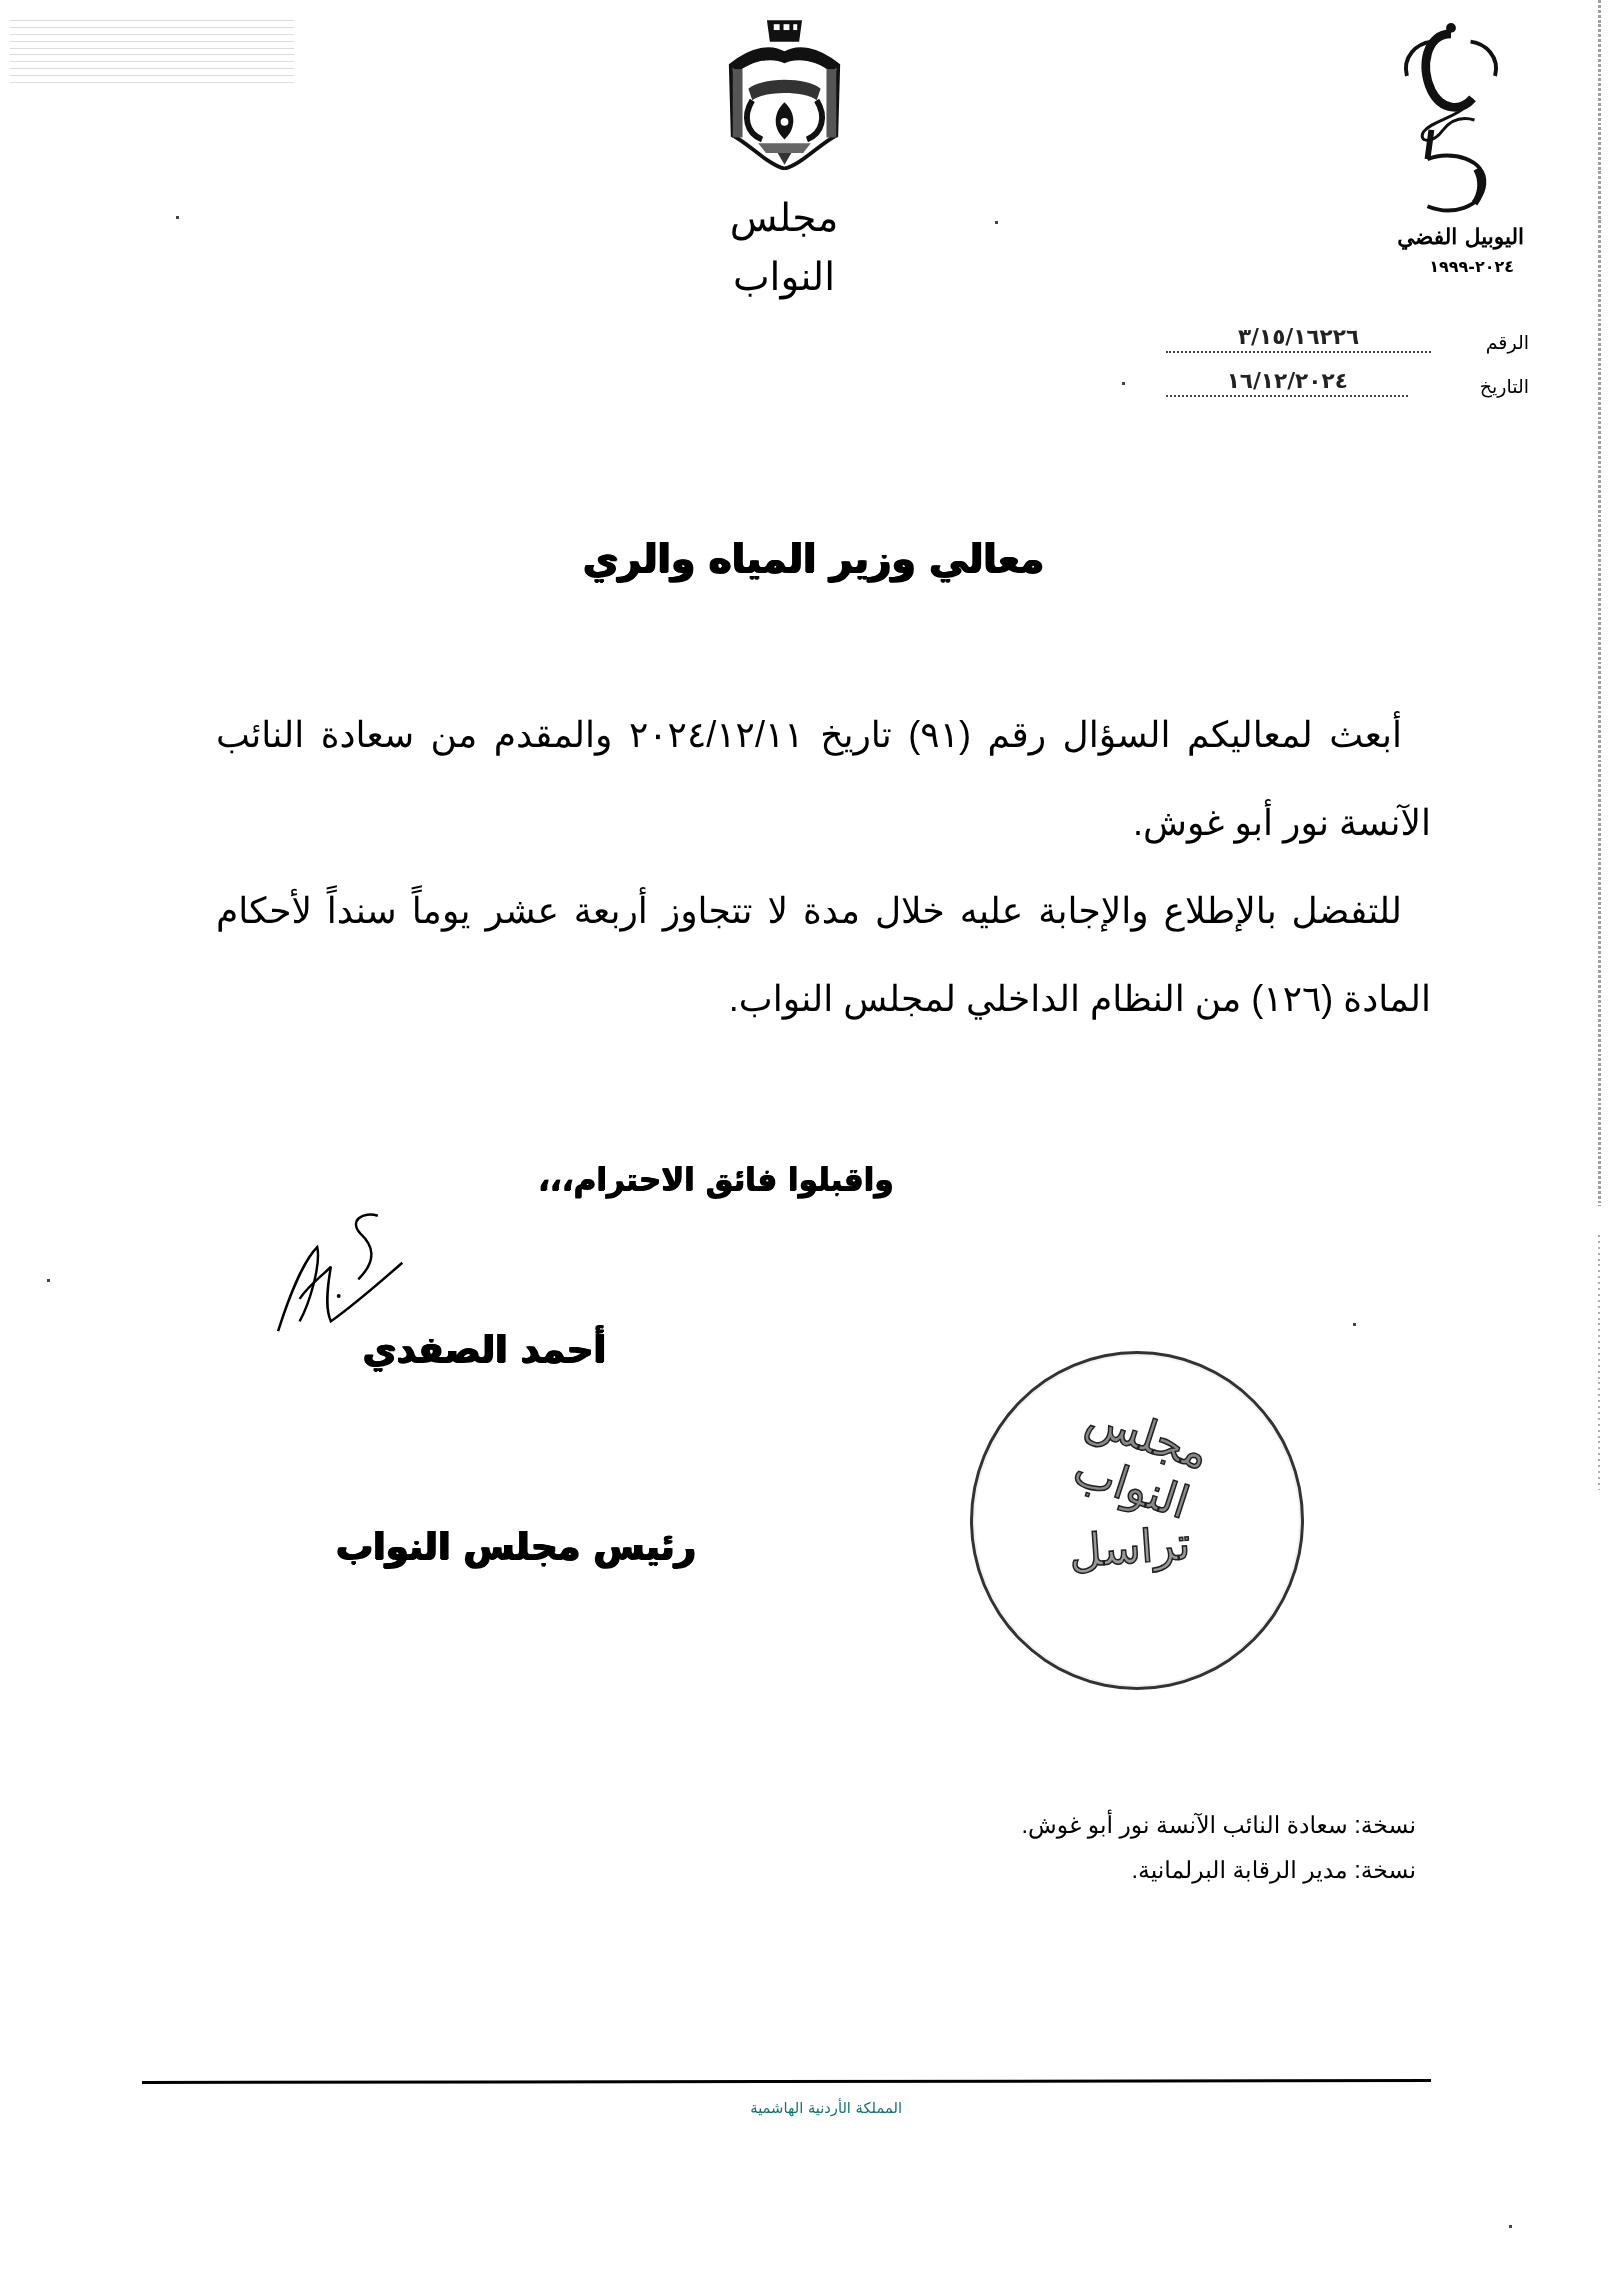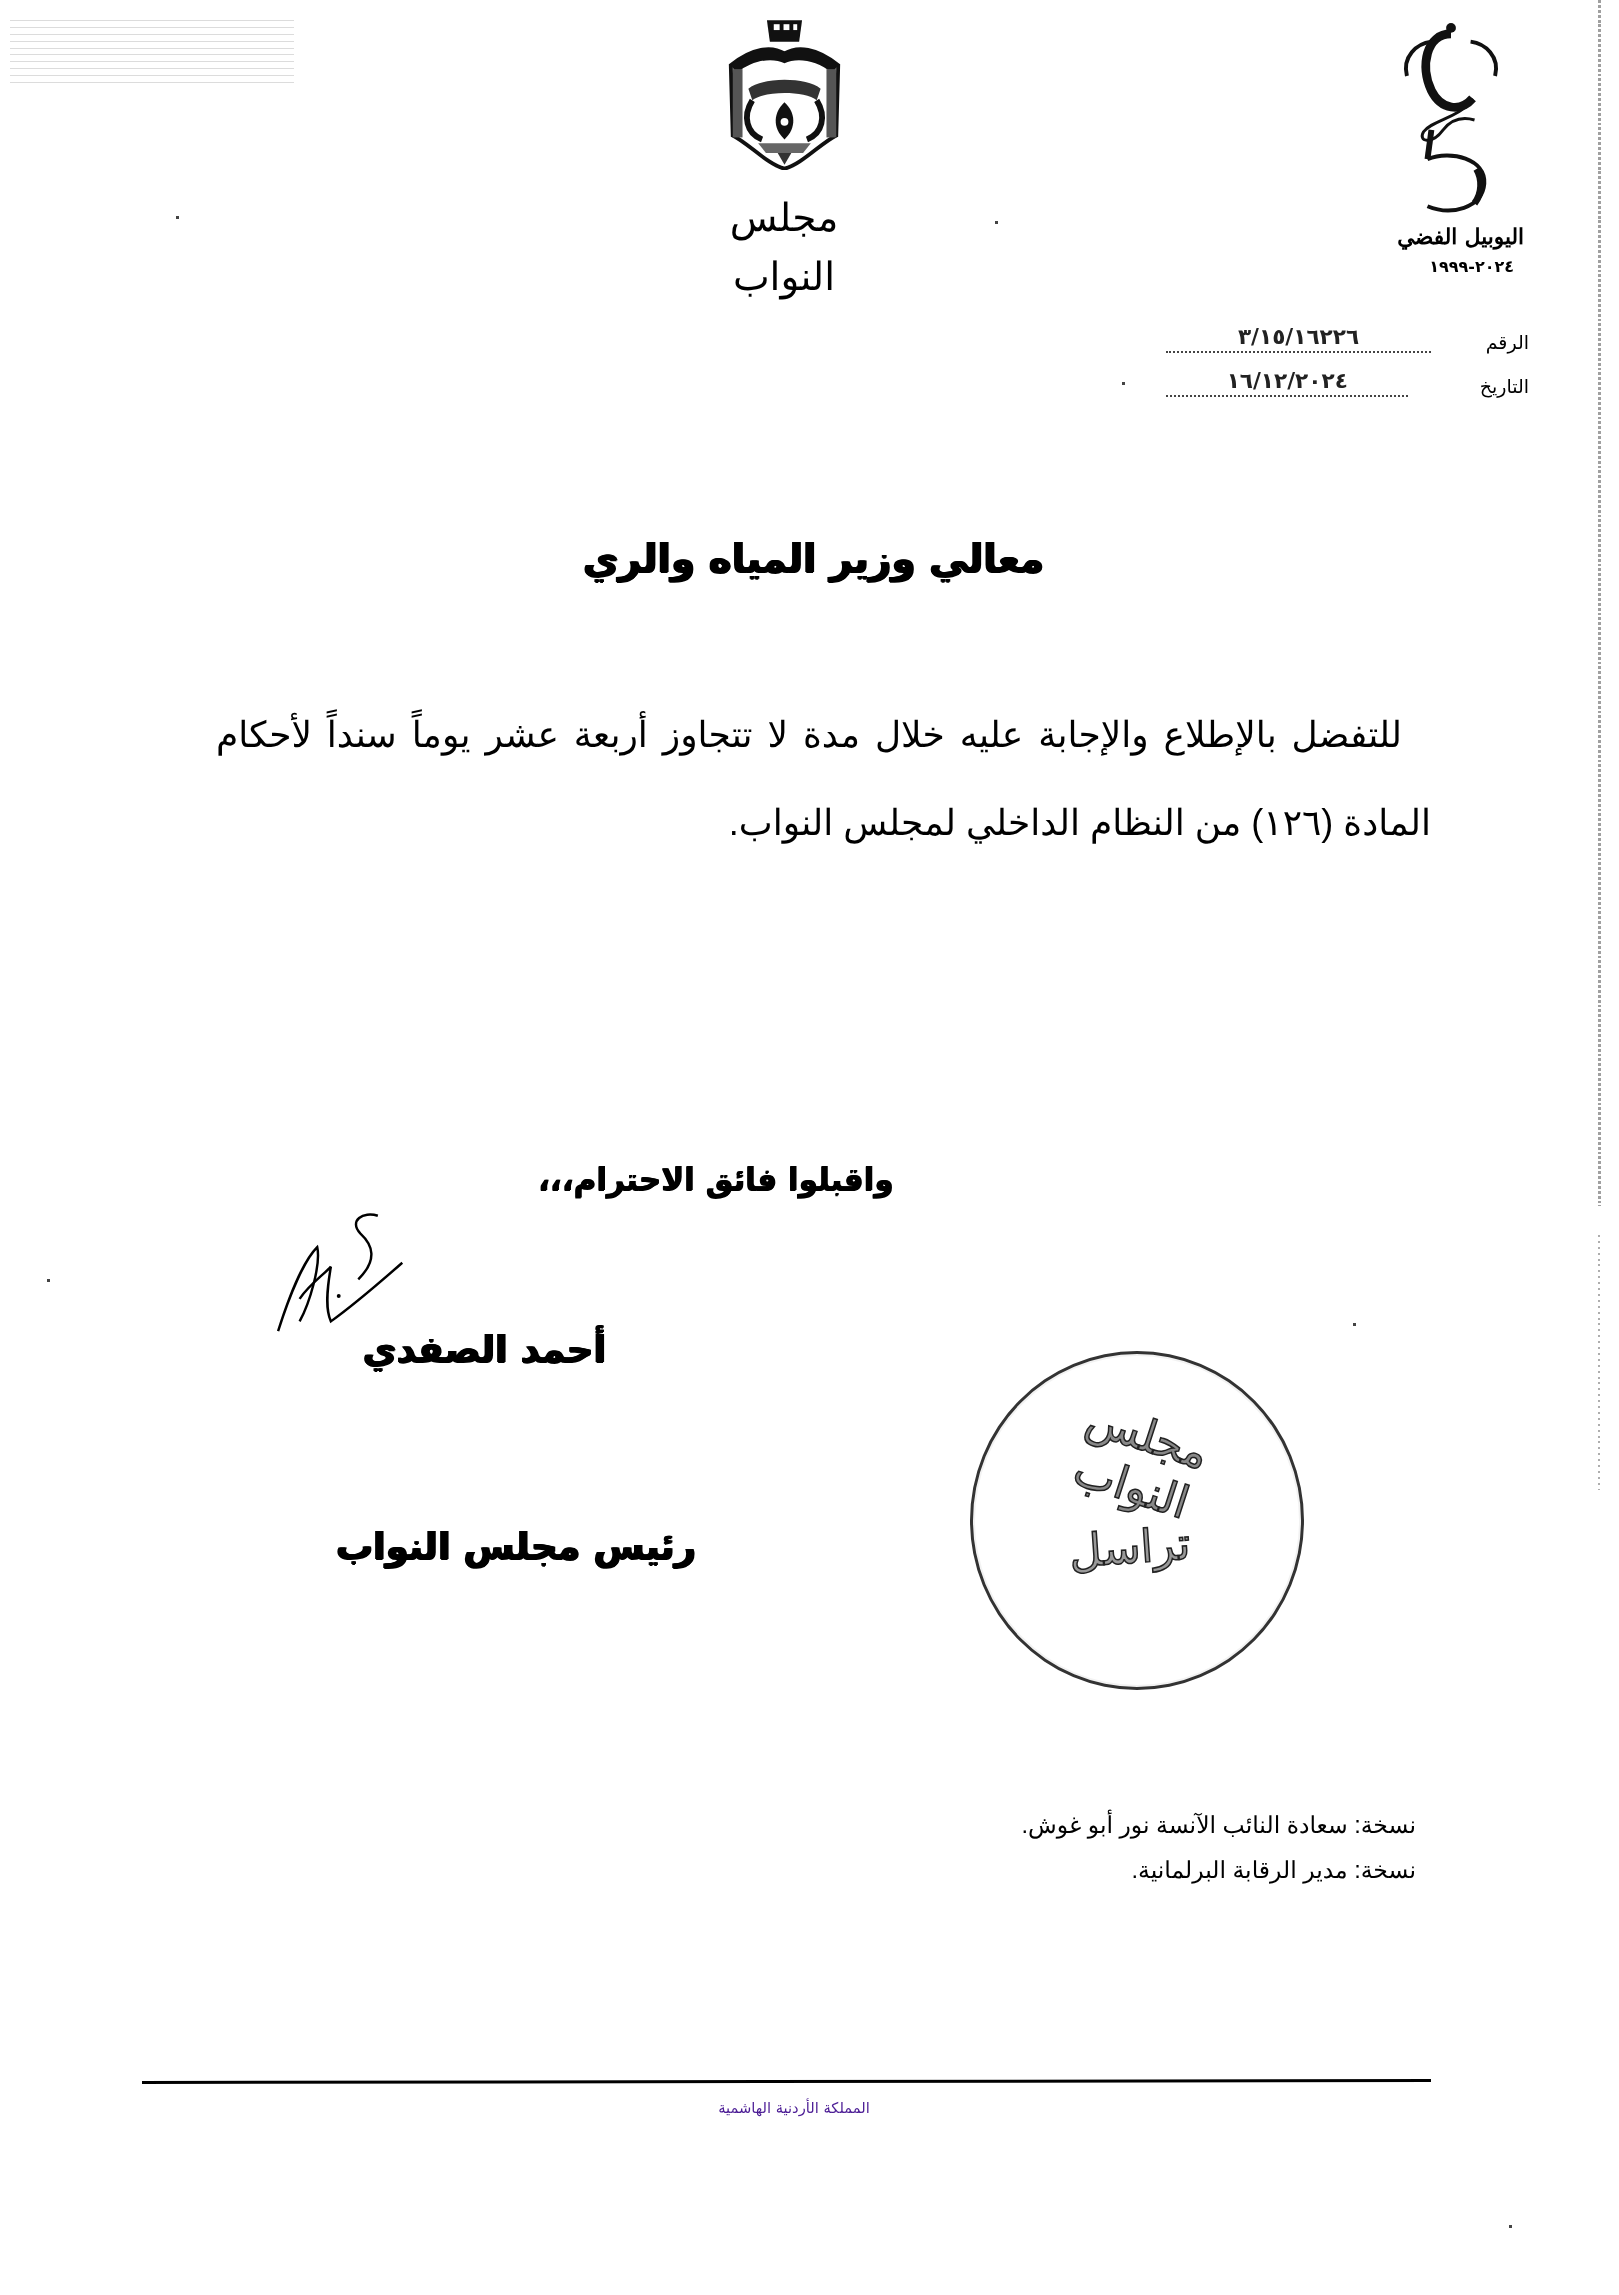--- a/index.html
+++ b/index.html
@@ -115,22 +115,22 @@
       font-size: 23.5px; text-align: right; white-space: nowrap;
     }
     .cc-mark { font-size: 25.5px; font-weight: bold; }
 
     
     .footer-rule {
       left: 142px; top: 2080px; width: 1289px; height: 2.9px; background: #000;
       transform: rotate(-0.08deg);
     }
     .footer-text {
-      left: 686px; top: 2099px; width: 216px; text-align: center;
-      font-size: 14.7px; color: #4c1d95; letter-spacing: 1px;
+      left: 686px; top: 2099px; width: 216px; text-align: right;
+      font-size: 14.7px; color: #0f766e; letter-spacing: 1px;
     }
 
     .speck { position: absolute; width: 2.9px; height: 2.9px; background: #444; }
   </style>
 </head>
 <body>
 
 <div class="abs scan-noise"></div>
 <div class="abs scan-edge"></div>
 <div class="abs scan-edge2"></div>
@@ -184,20 +184,21 @@
   <span class="meta-label rtl">الرقم</span>
 </div>
 <div class="abs meta-row" style="top:358px;gap:40px;">
   <span class="meta-value">١٦/١٢/٢٠٢٤</span>
   <span class="meta-label rtl">التاريخ</span>
 </div>
 
 <div class="abs addressee rtl">معالي وزير المياه والري</div>
 
 <div class="abs body-block rtl">
+  <p class="indent">أبعث لمعاليكم السؤال رقم (٩١) تاريخ ٢٠٢٤/١٢/١١ والمقدم من سعادة النائب الآنسة نور أبو غوش.</p>
   <p class="indent">للتفضل بالإطلاع والإجابة عليه خلال مدة لا تتجاوز أربعة عشر يوماً سنداً لأحكام المادة (١٢٦) من النظام الداخلي لمجلس النواب.</p>
 </div>
 
 <div class="abs closing rtl">واقبلوا فائق الاحترام،،،</div>
 
 <div class="abs signature">
   <svg width="157" height="132" viewBox="0 0 160 135">
     <path d="M8 128 C 20 90, 35 55, 48 42 C 52 60, 40 100, 30 118" fill="none" stroke="#000" stroke-width="2.5"></path>
     <path d="M30 95 C 40 80, 55 70, 62 62" fill="none" stroke="#000" stroke-width="2.5"></path>
     <path d="M62 62 C 58 85, 56 105, 62 118 C 80 105, 110 80, 135 58" fill="none" stroke="#000" stroke-width="2.5"></path>

